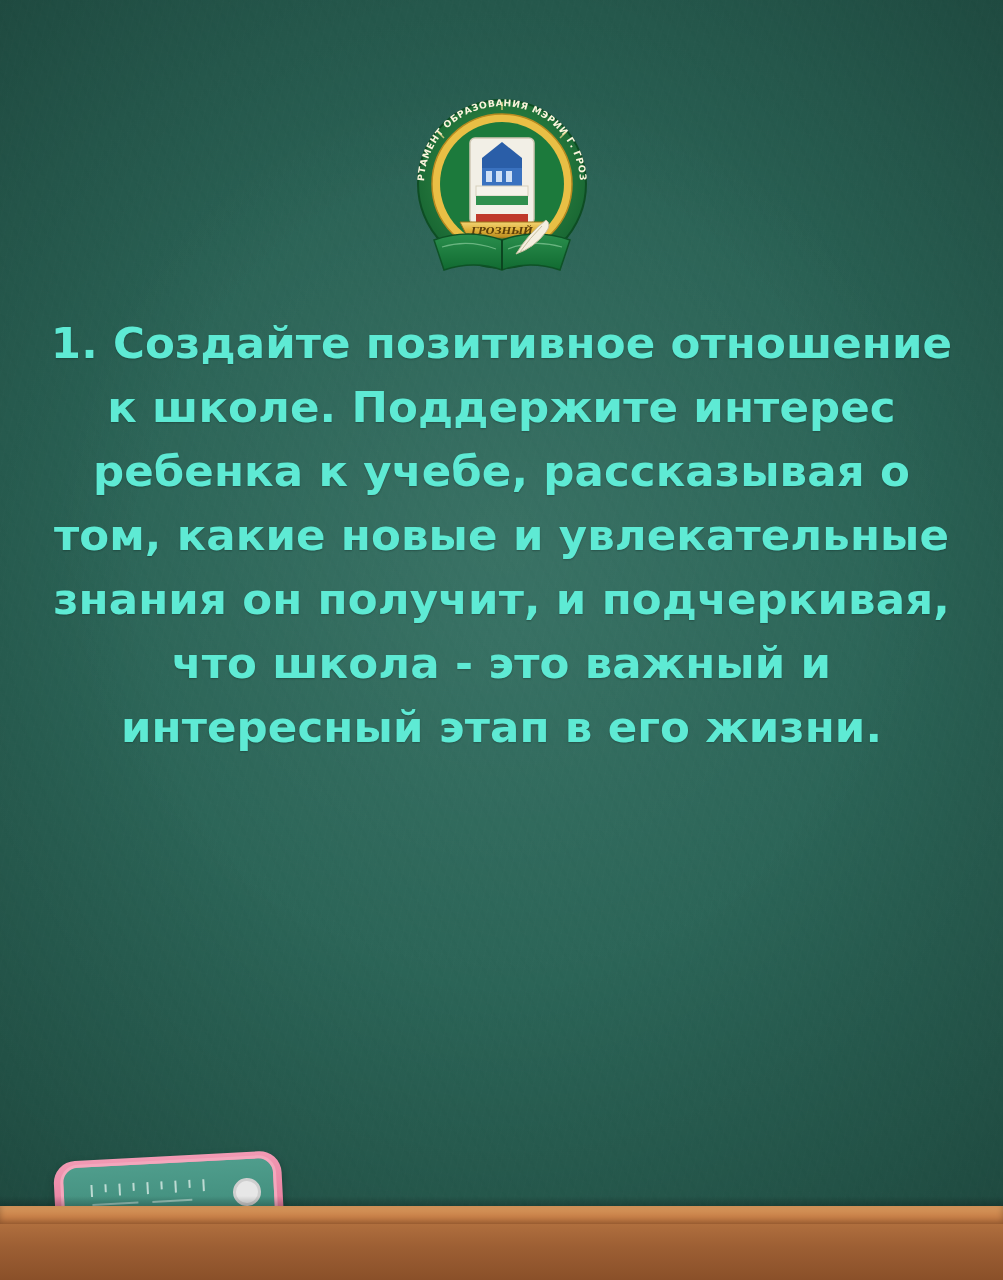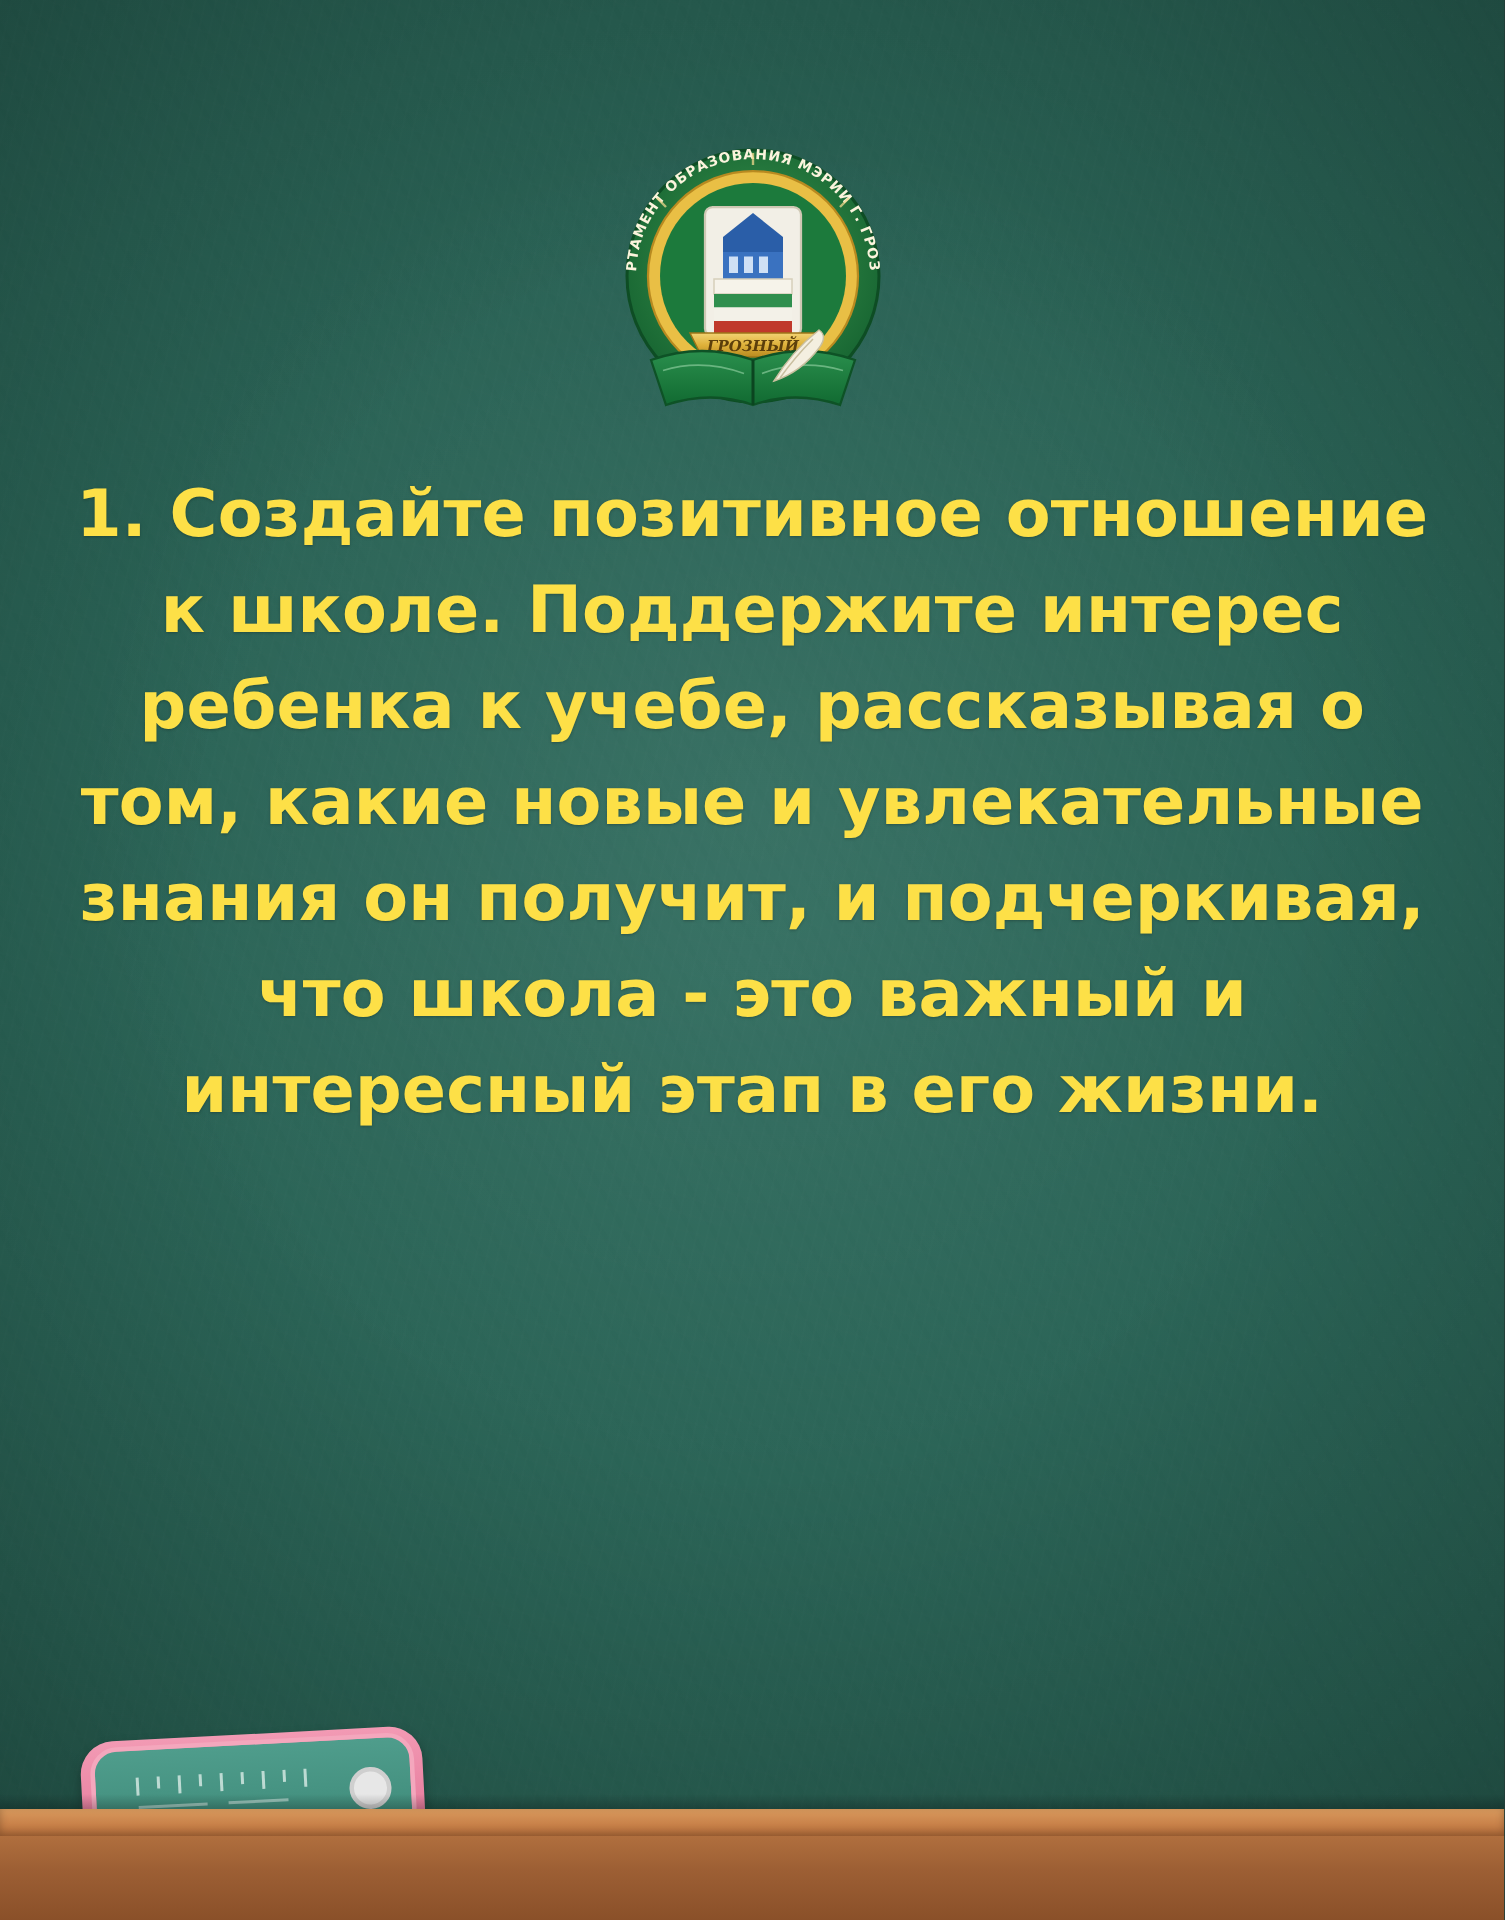--- a/index.html
+++ b/index.html
@@ -55,21 +55,21 @@
   }
   .emblem svg { display: block; }
 
   
   .text-block {
     position: absolute;
     left: 50px;
     right: 50px;
     top: 312px;
     text-align: center;
-    color: #fde047;
+    color: #5eead4;
     font-size: 43.5px;
     line-height: 1.47;
     font-weight: 700;
     letter-spacing: .1px;
     text-shadow: 0 1px 2px rgba(0,0,0,.25);
   }
   .text-block p { margin: 0; }
 
   
   .ledge {

